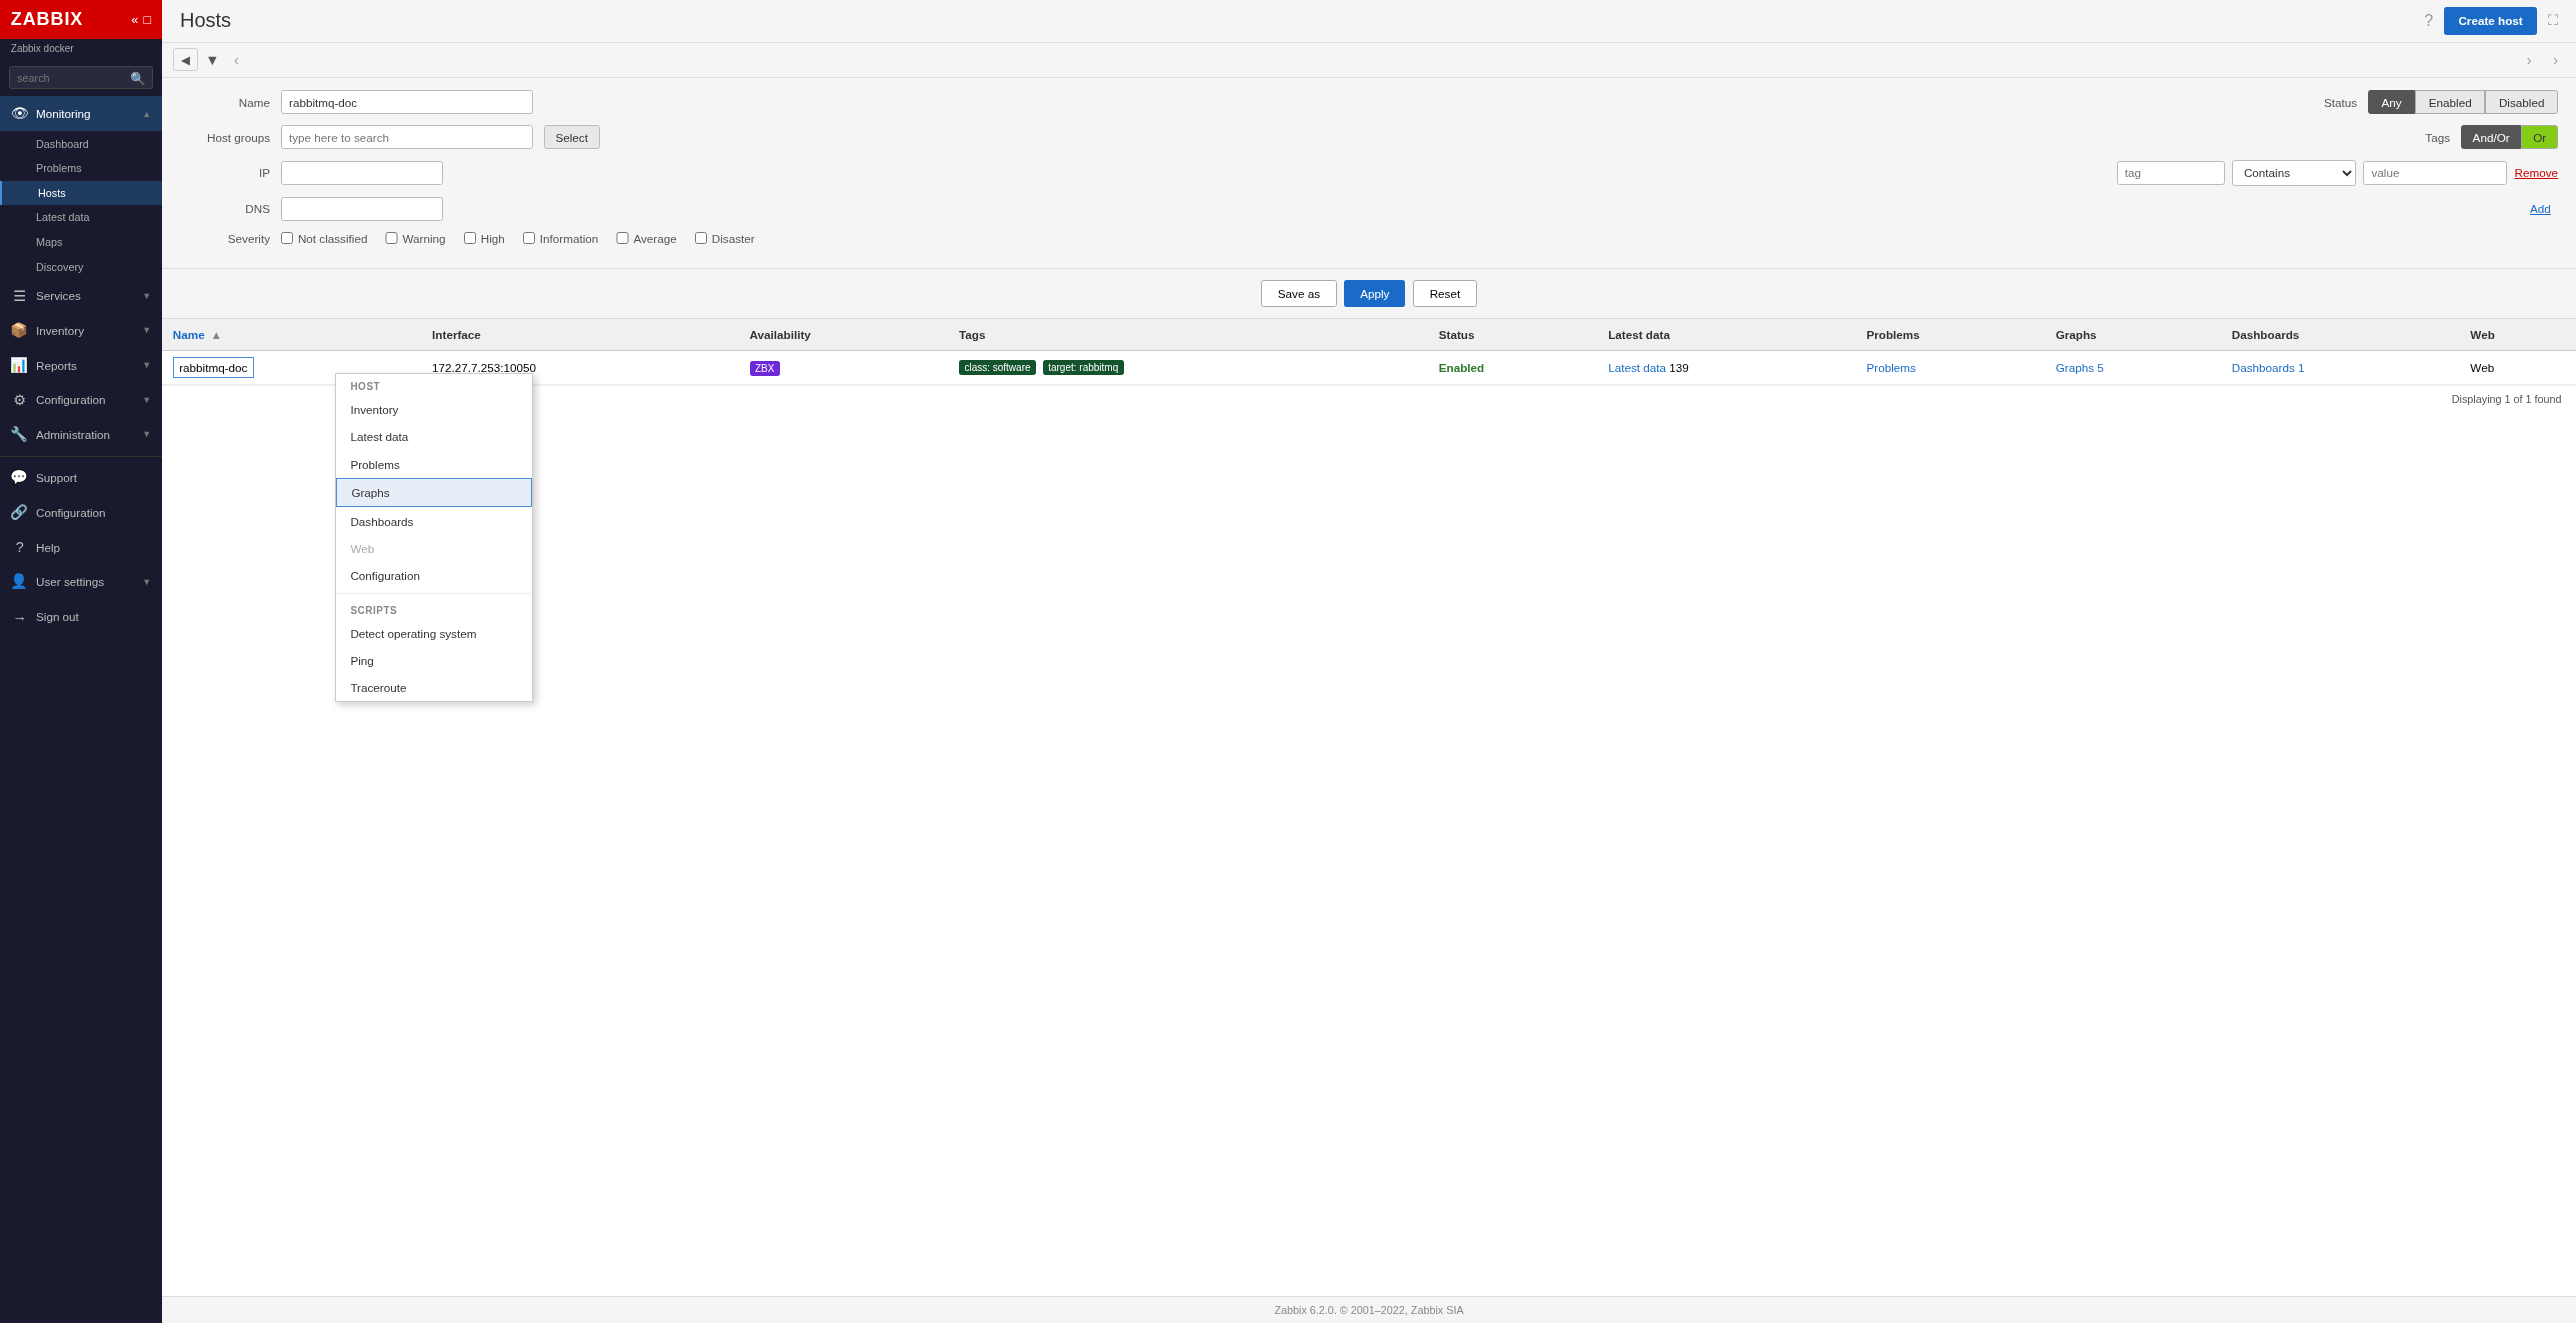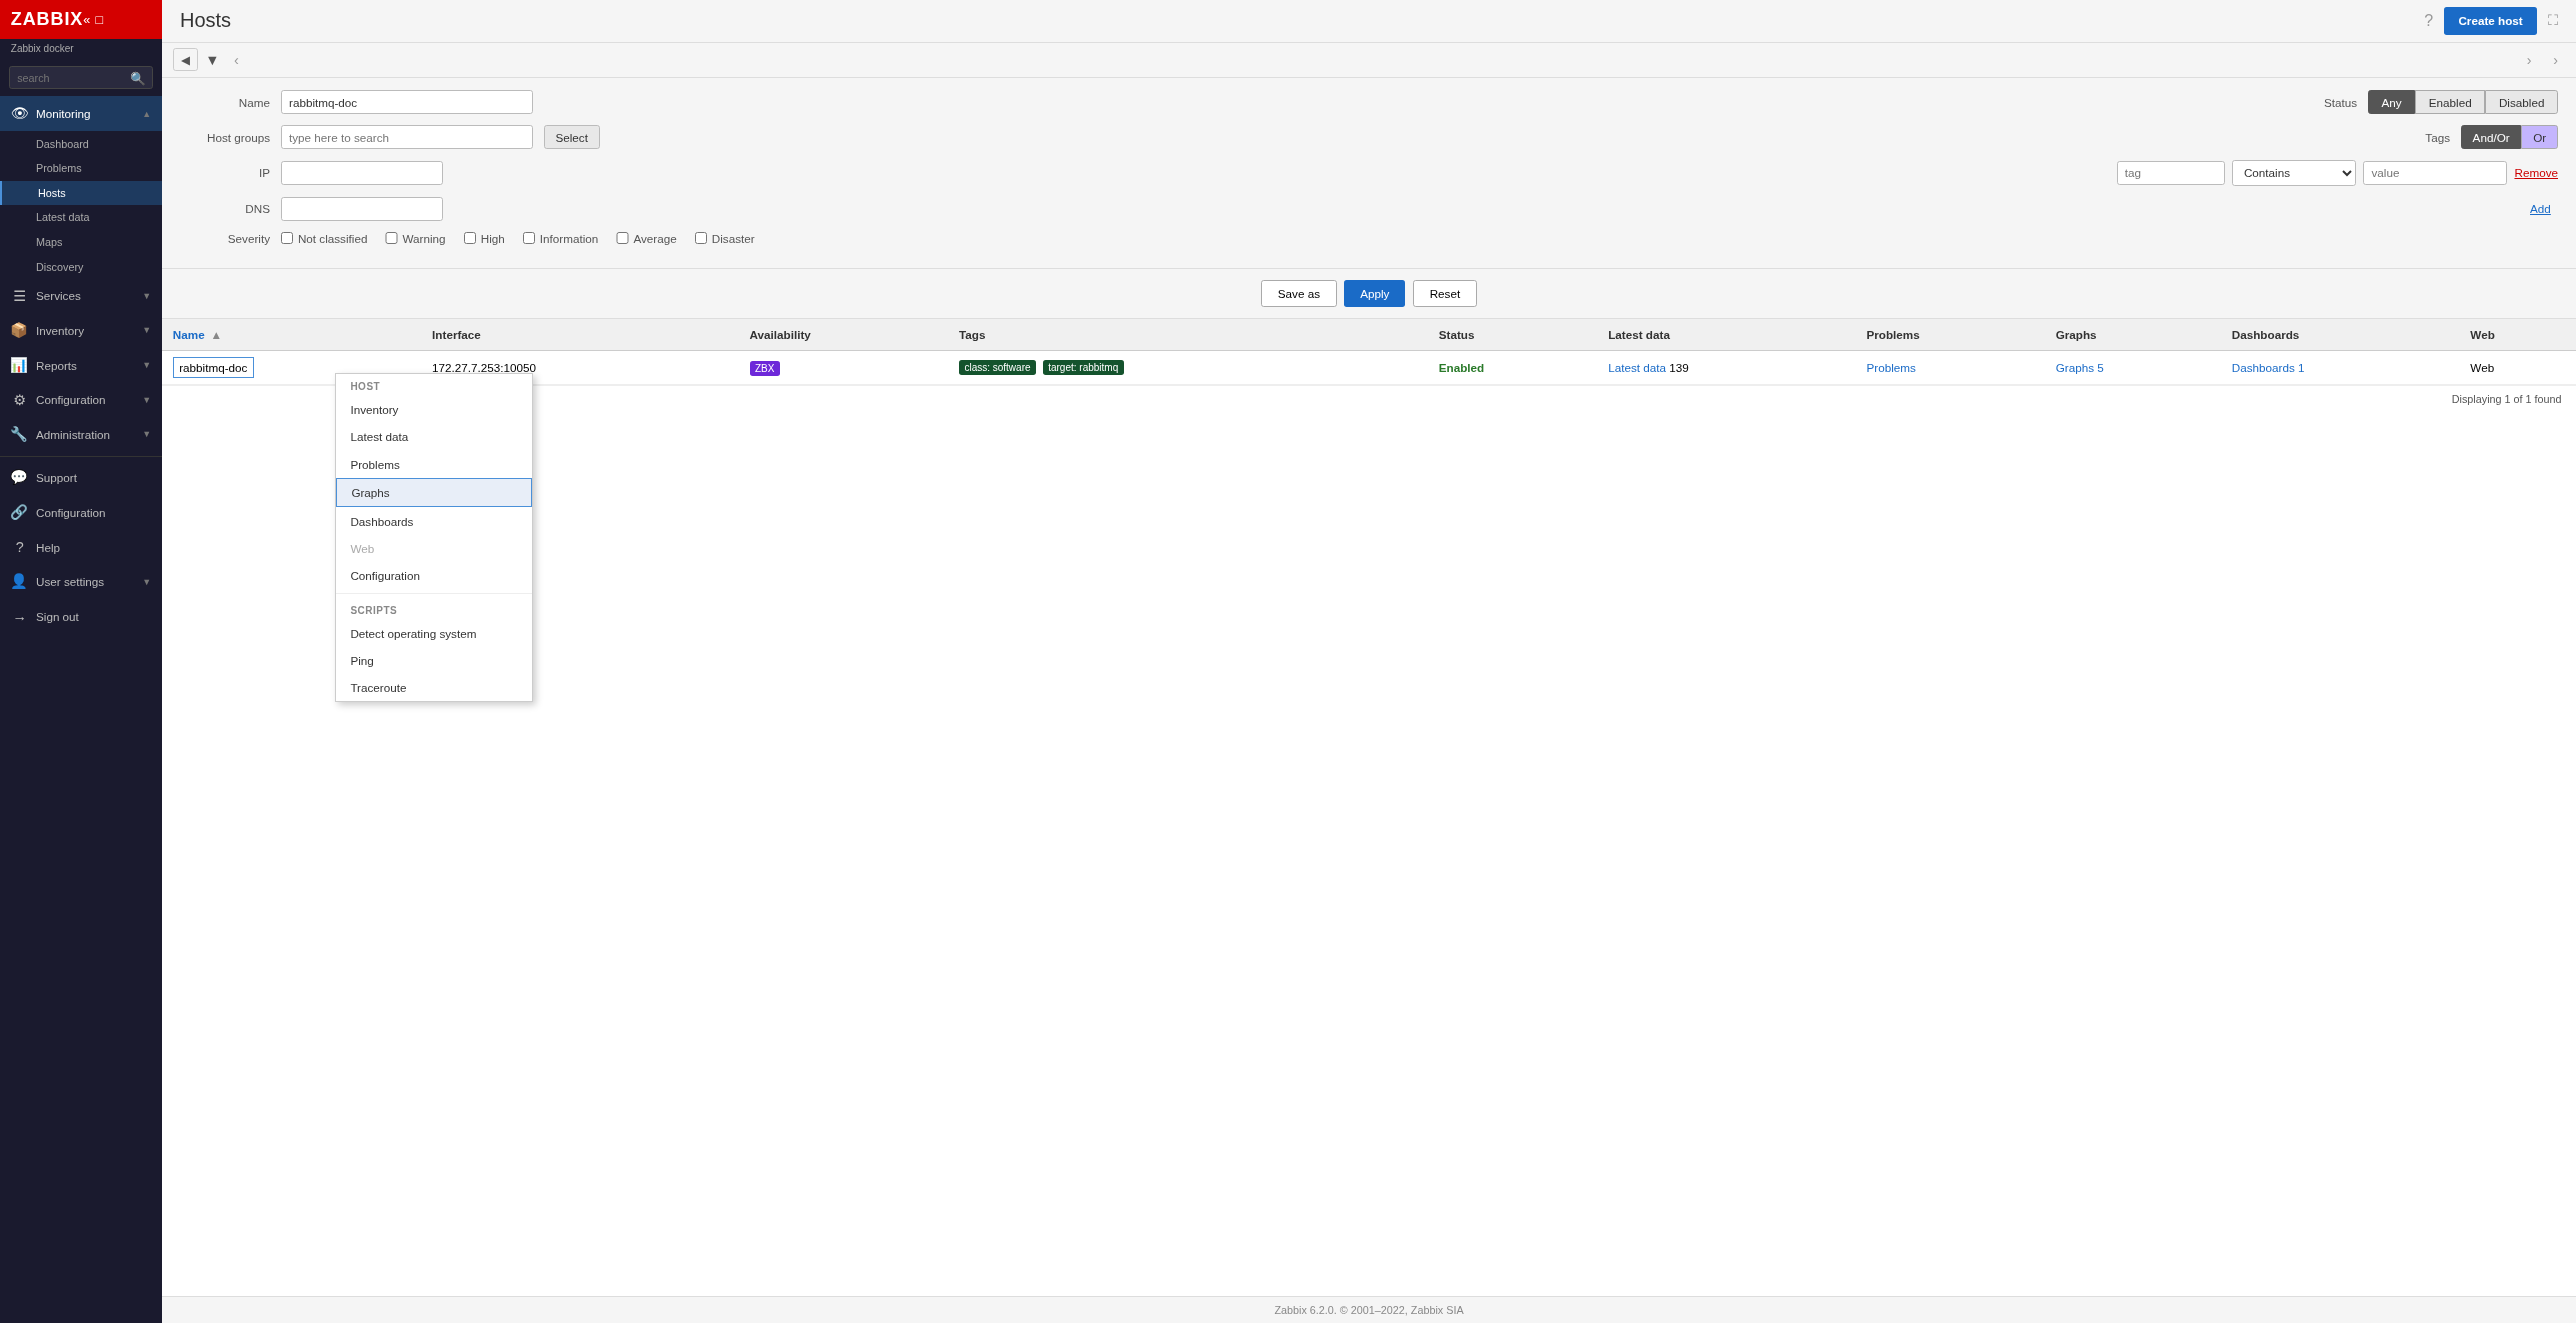--- a/index.html
+++ b/index.html
@@ -14,20 +14,21 @@
       display: flex;
       flex-direction: column;
       height: 100vh;
       overflow-y: auto;
     }
     #sidebar-logo {
       background: #d40000;
       padding: 9px 10.8px;
       display: flex;
       align-items: center;
+      justify-content: space-between;
     }
     #sidebar-logo .logo-text {
       color: white;
       font-weight: bold;
       font-size: 18px;
       letter-spacing: 0.9px;
     }
     #sidebar-logo .logo-icons {
       display: flex; gap: 5.4px;
     }
@@ -191,21 +192,21 @@
     .status-btn:last-child { border-radius: 0 2.7px 2.7px 0; }
     .status-btn.active { background: #555; color: white; border-color: #555; }
 
     
     .tag-group { display: flex; gap: 0; }
     .tag-btn {
       border: 0.9px solid #aaa;
       padding: 4.5px 10.8px;
       cursor: pointer;
       font-size: 11.7px;
-      background: #c4b5fd;
+      background: #84cc16;
       color: #333;
     }
     .tag-btn:first-child { border-radius: 2.7px 0 0 2.7px; }
     .tag-btn:last-child { border-radius: 0 2.7px 2.7px 0; }
     .tag-btn.active { background: #555; color: white; border-color: #555; }
 
     .tag-row { display: flex; align-items: center; gap: 7.2px; }
     .tag-input { border: 0.9px solid #bbb; border-radius: 2.7px; padding: 4.5px 7.2px; font-size: 11.7px; color: #999; width: 108px; }
     .tag-select { border: 0.9px solid #bbb; border-radius: 2.7px; padding: 4.5px 7.2px; font-size: 11.7px; color: #333; background: white; }
     .tag-value { border: 0.9px solid #bbb; border-radius: 2.7px; padding: 4.5px 7.2px; font-size: 11.7px; color: #999; width: 144px; }

